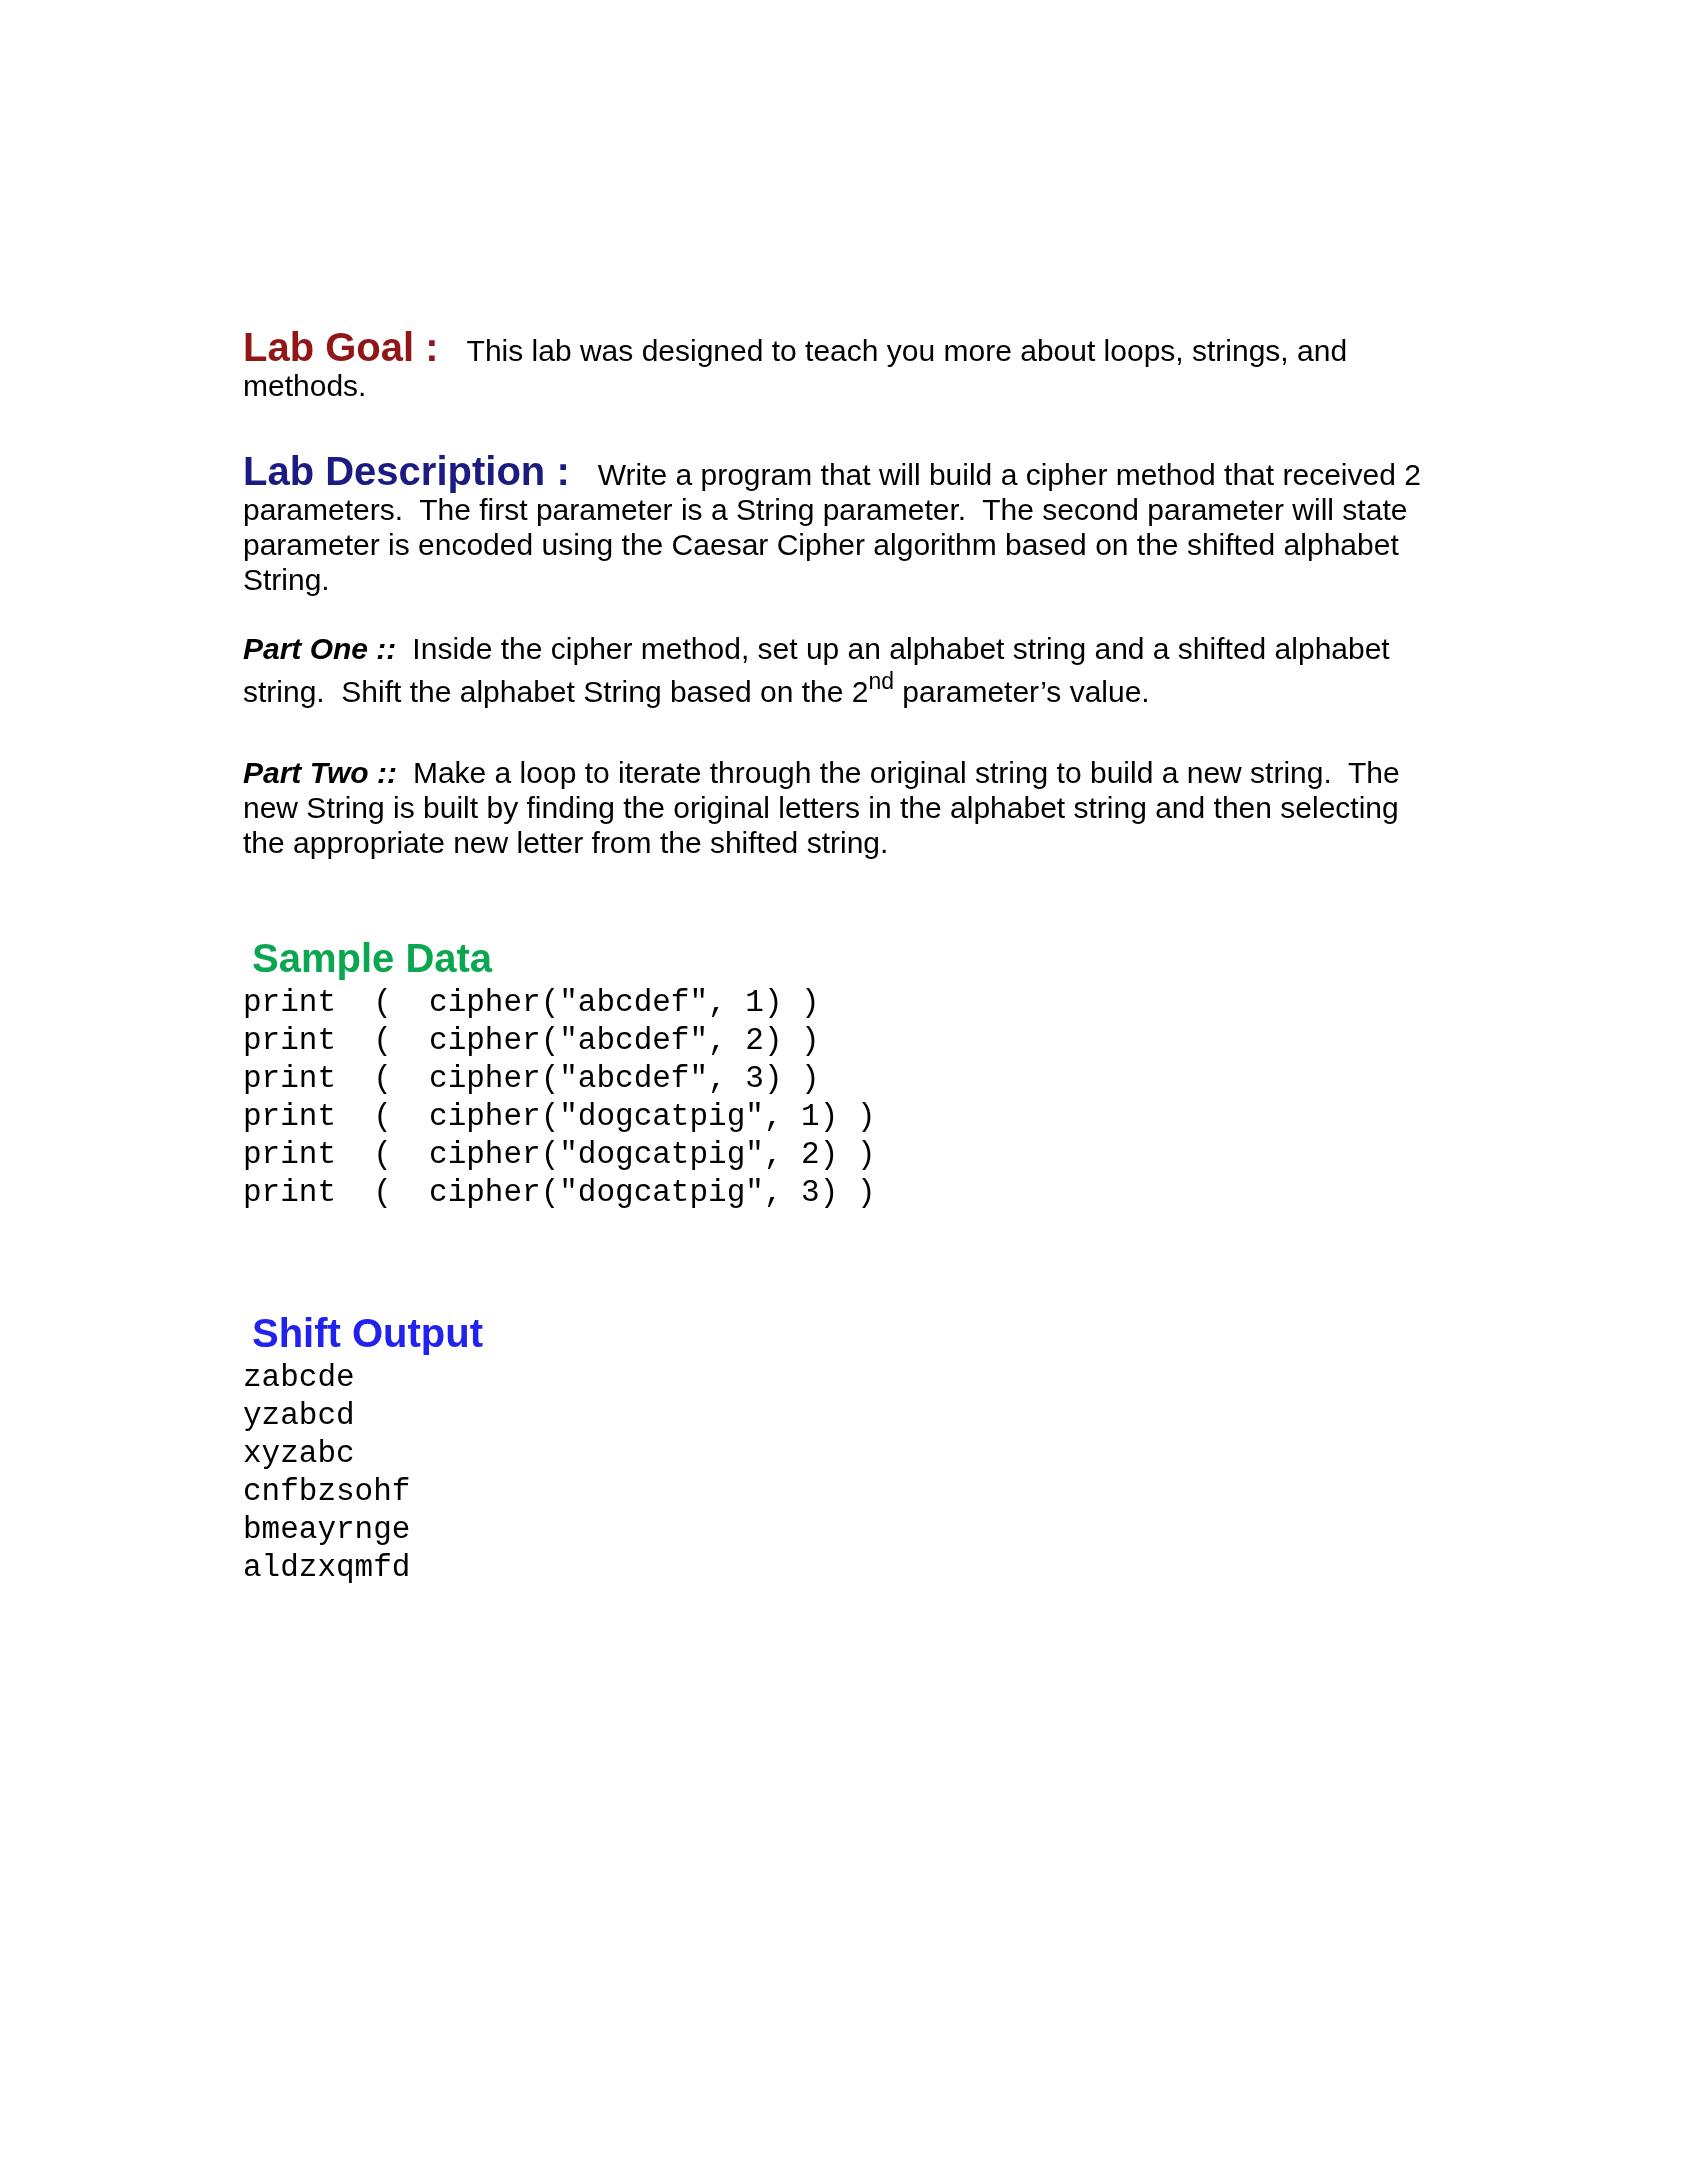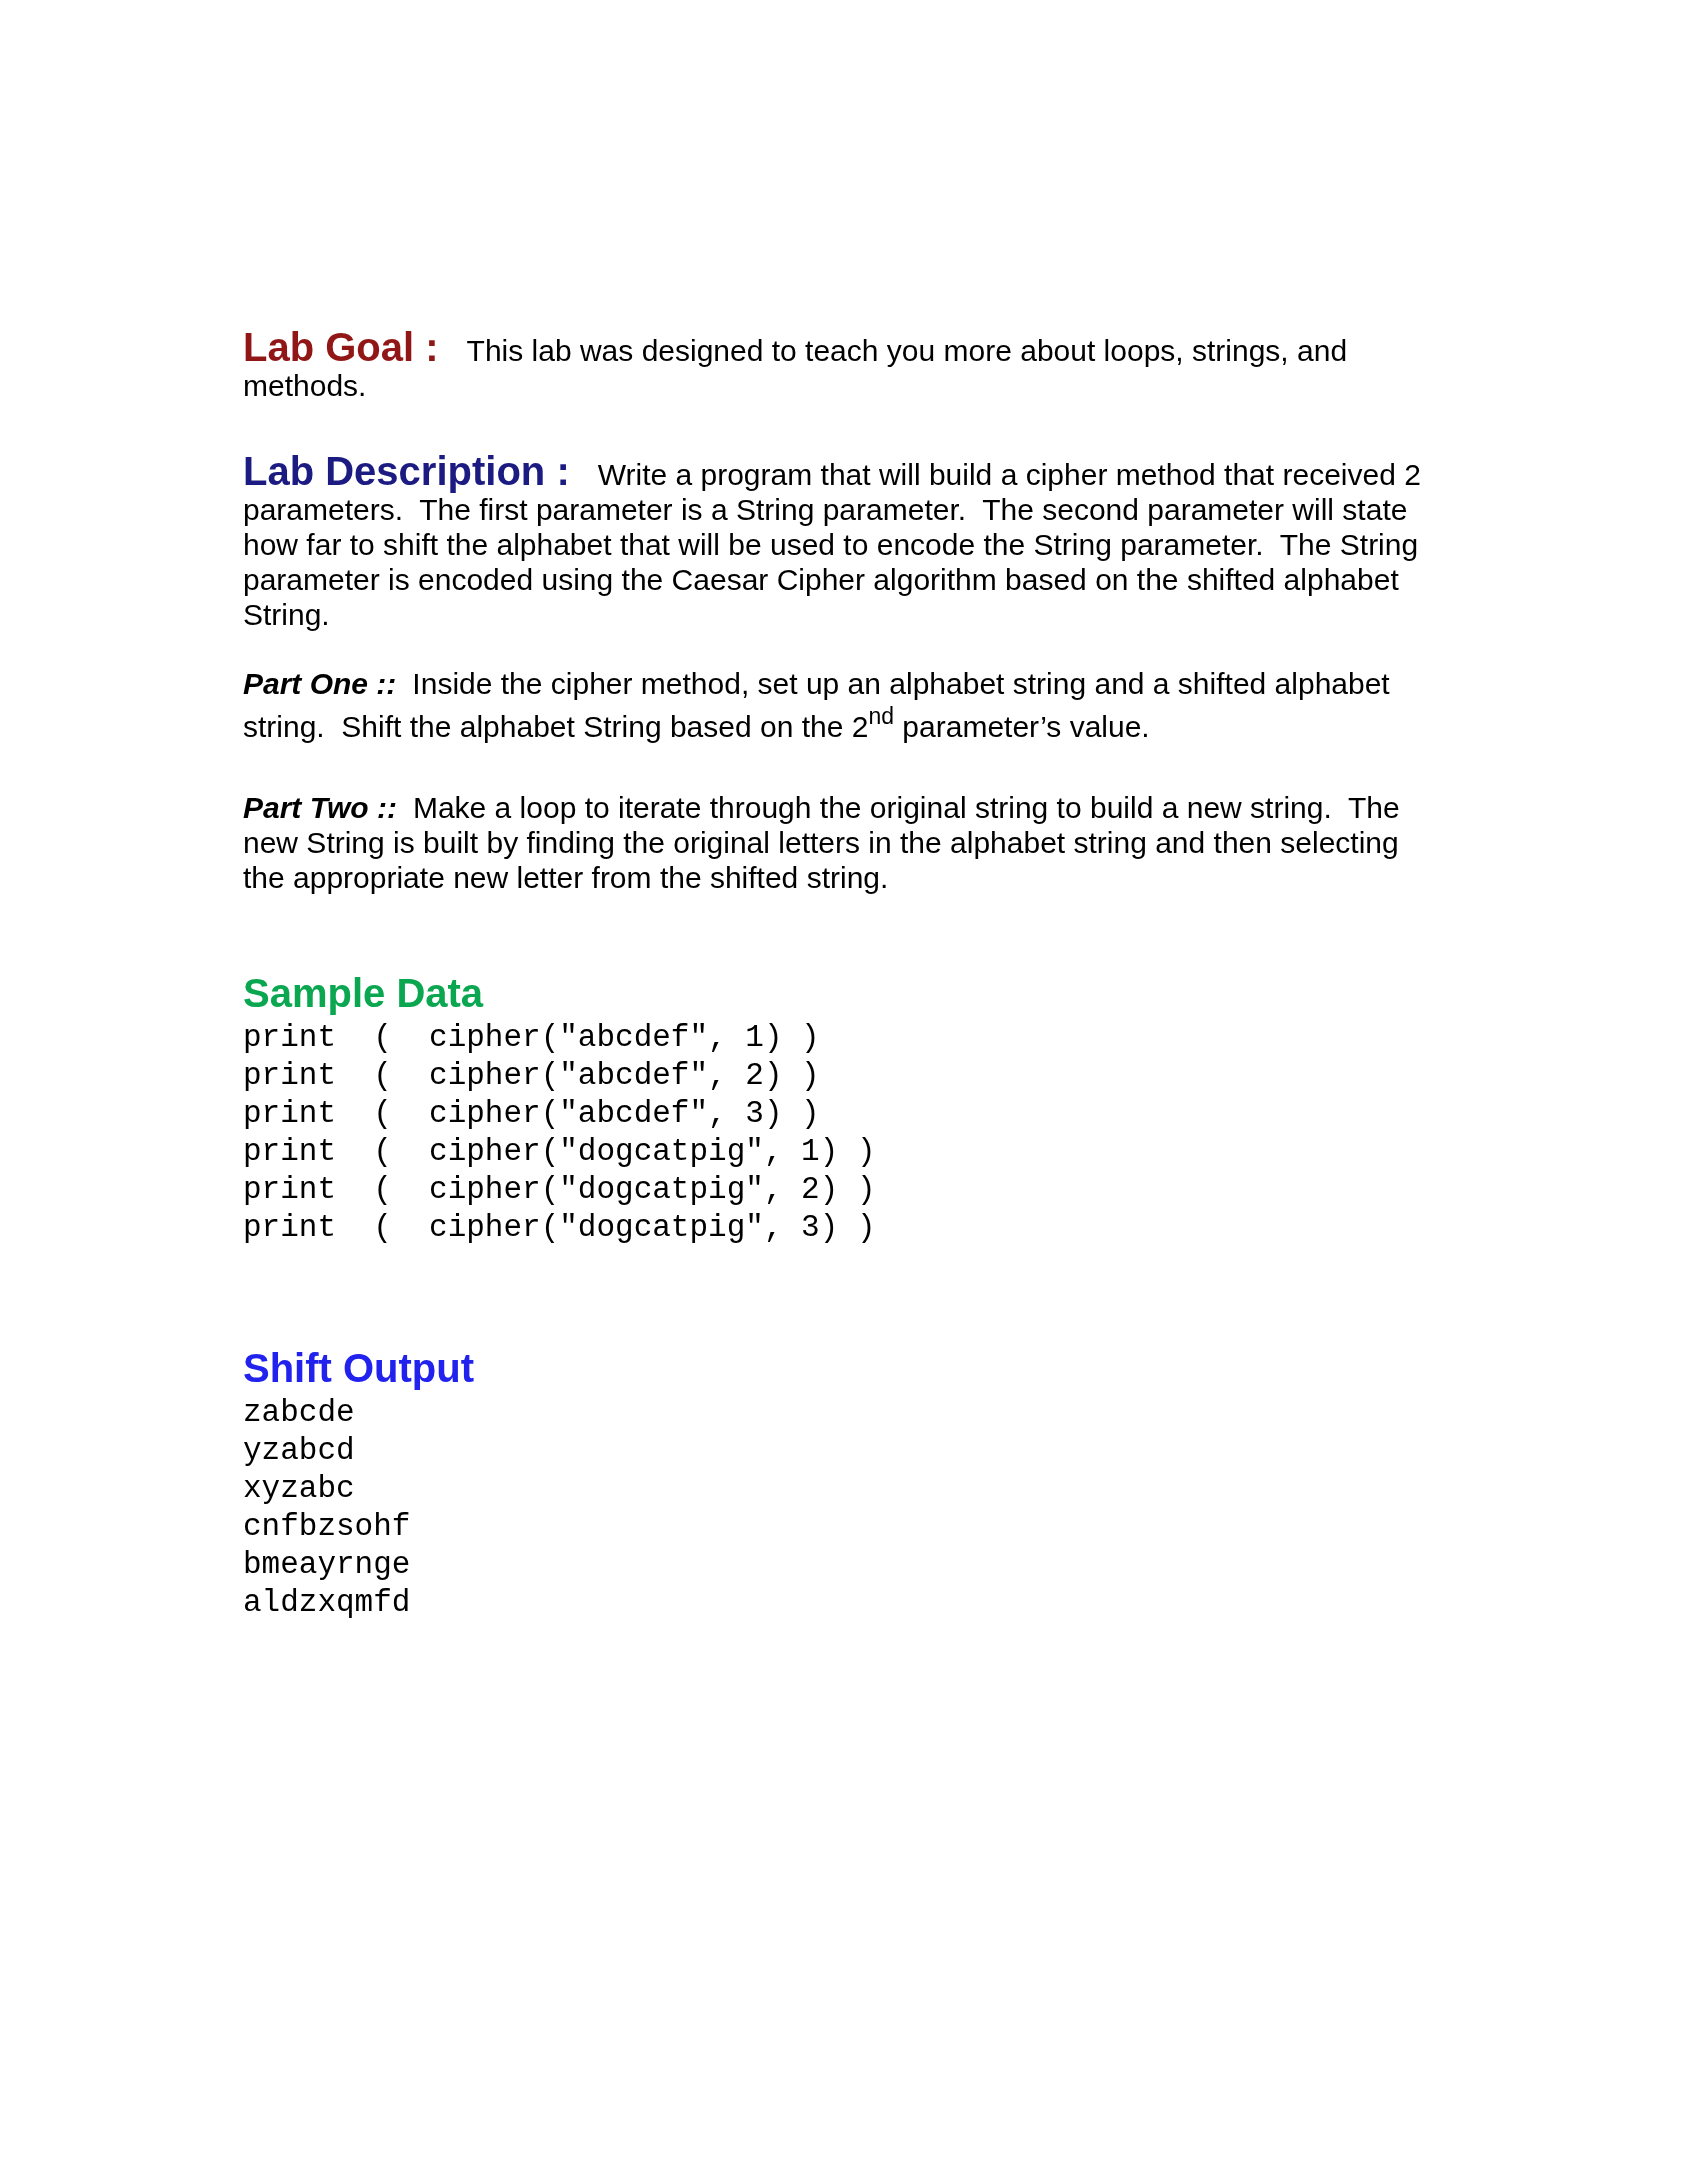--- a/index.html
+++ b/index.html
@@ -24,20 +24,21 @@
     font-weight:bold;
     font-size:40px;
     line-height:35px;
     margin-right:28px;
   }
   .h1.standalone{
     display:block;
     line-height:48px;
     margin-right:0;
     white-space:pre;
+    margin-left:9px;
   }
   .hpart{
     font-weight:bold;
     margin-right:16px;
     font-style:italic;
   }
   .maroon{color:var(--lab_goal_heading,#911616);}
   .navy{color:var(--lab_description_heading,#1B1B82);margin-top:24px;}
   .green{color:var(--sample_data_heading,#0AA650);}
   .blue{color:var(--sample_output_heading,#2222EE);}
@@ -67,21 +68,20 @@
 <div class="page">
 
   <section class="sec-labgoal">
     <div class="line"><span class="h1 maroon">Lab Goal :</span><span>This lab was designed to teach you more about loops, strings, and</span></div>
     <div class="line">methods.</div>
   </section>
 
   <section class="sec-labdesc">
     <div class="line"><span class="h1 navy">Lab Description :</span><span>Write a program that will build a cipher method that received 2</span></div>
     <div class="line">parameters.  The first parameter is a String parameter.  The second parameter will state</div>
-    <div class="line">how far to shift the alphabet that will be used to encode the String parameter.  The String</div>
     <div class="line">parameter is encoded using the Caesar Cipher algorithm based on the shifted alphabet</div>
     <div class="line">String.</div>
   </section>
 
   <section class="sec-partone">
     <div class="line"><span class="hpart">Part One ::</span><span>Inside the cipher method, set up an alphabet string and a shifted alphabet</span></div>
     <div class="line line-sup"><span>string.  Shift the alphabet String based on the 2</span><span class="sup">nd</span><span> parameter’s value.</span></div>
   </section>
 
   <section class="sec-parttwo">

